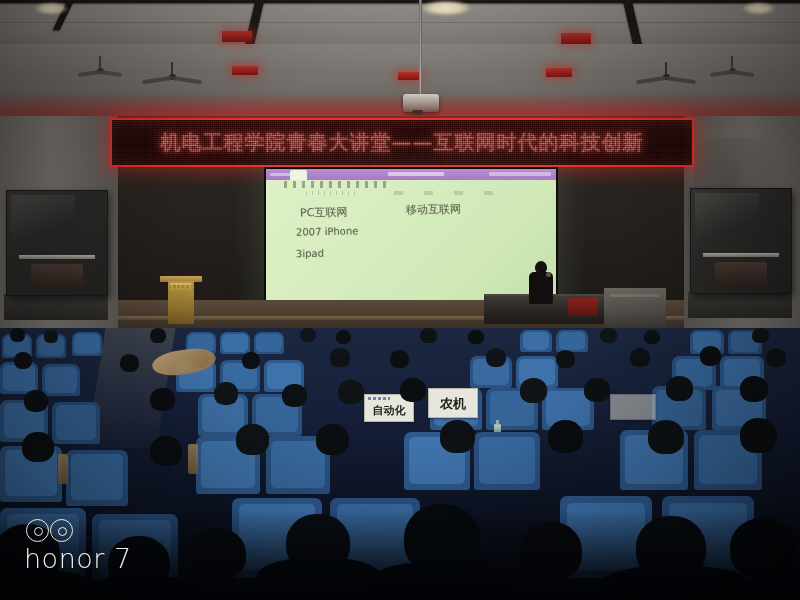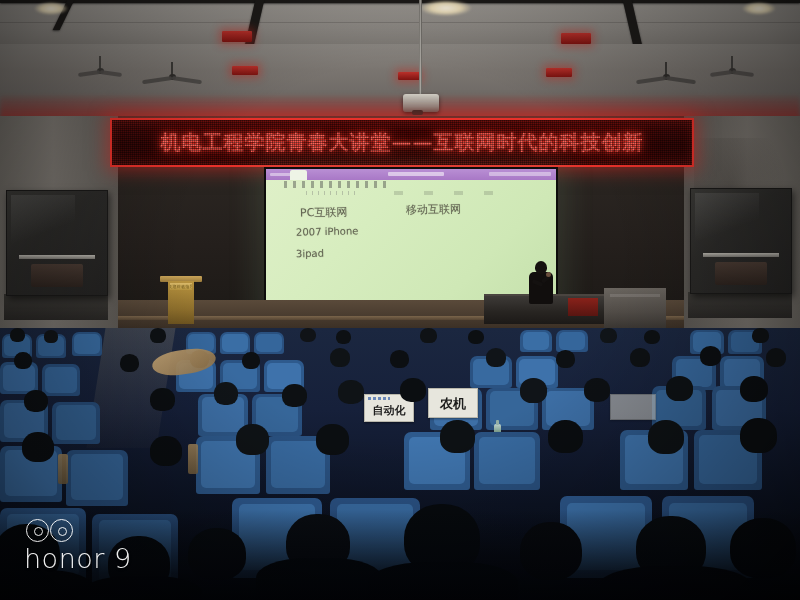--- a/index.html
+++ b/index.html
@@ -701,16 +701,16 @@
     <div class="darkfg"></div>
   </div>
 
   <div class="vignette"></div>
 
   <div class="watermark">
     <div class="wm-cam">
       <div class="wm-circle"></div>
       <div class="wm-circle"></div>
     </div>
-    <div class="wm-text">honor 9</div>
+    <div class="wm-text">honor 7</div>
   </div>
 
 </div>
 
 </body></html>

